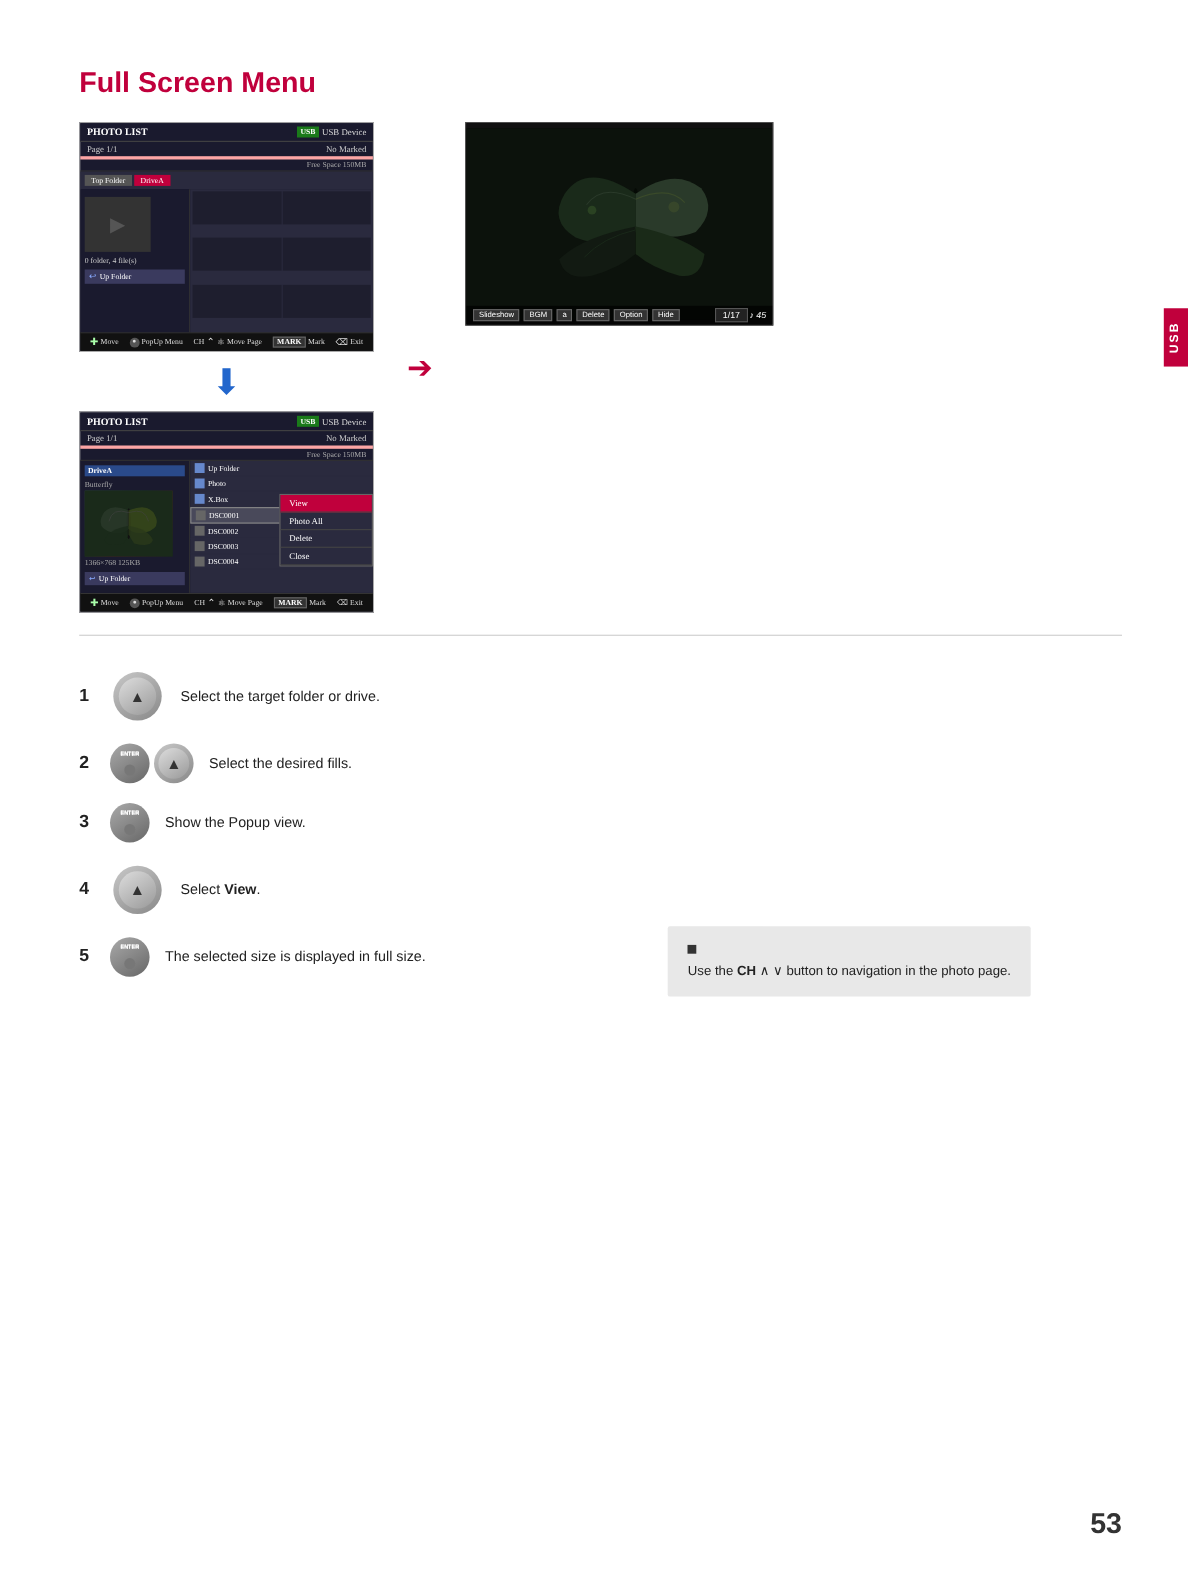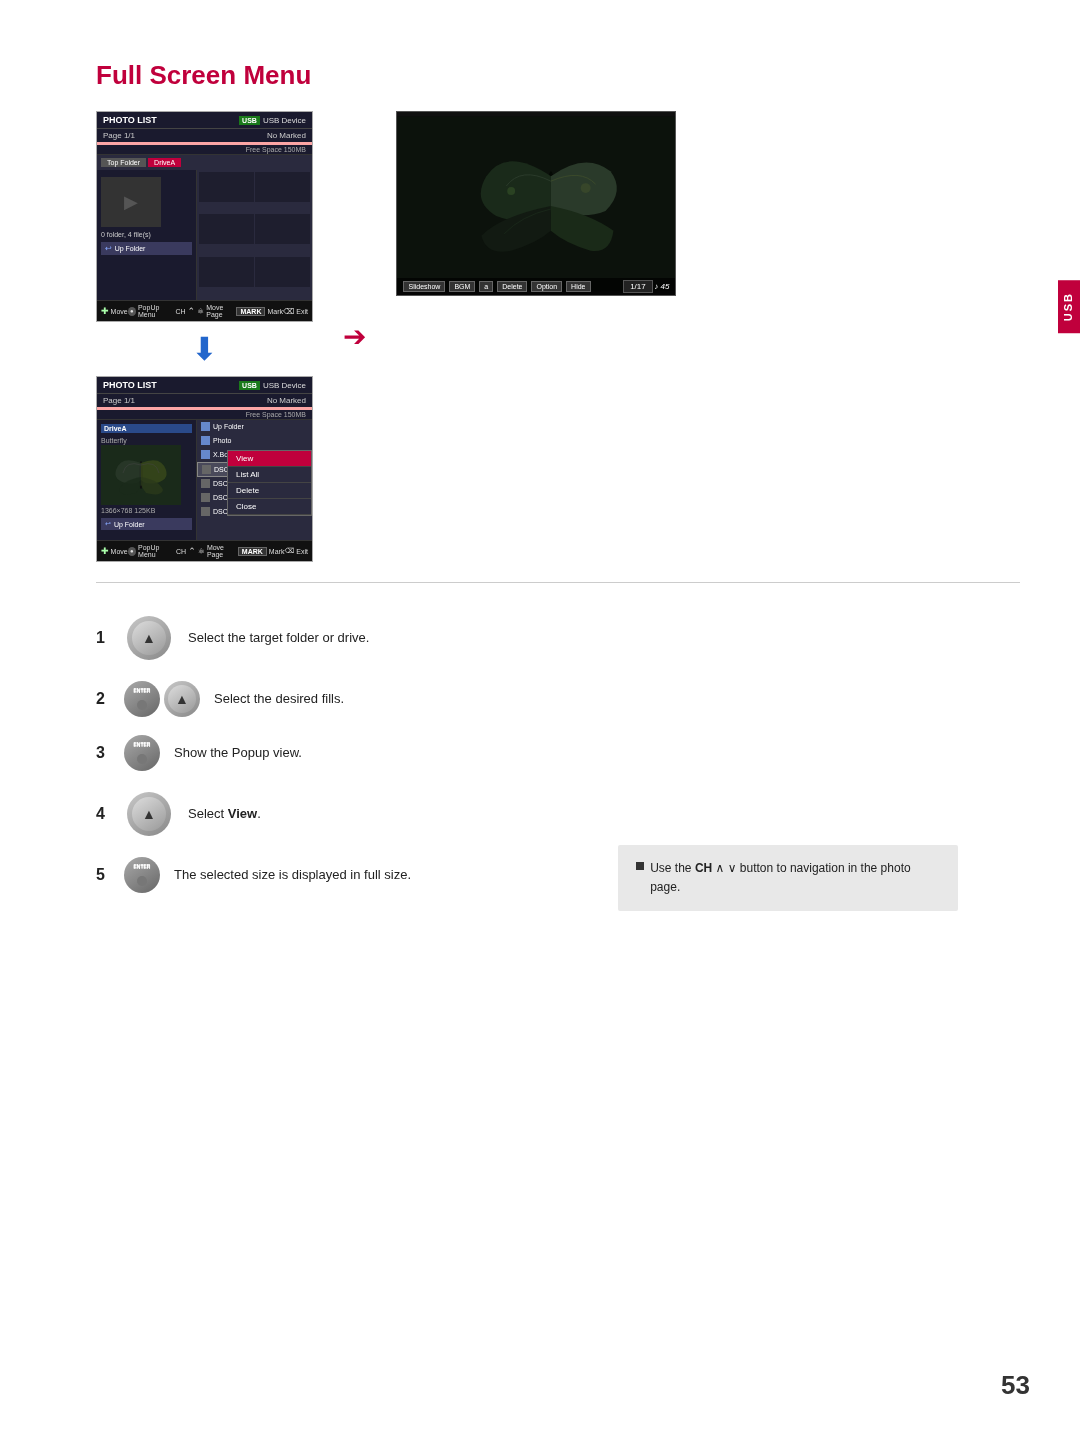--- a/index.html
+++ b/index.html
@@ -25,29 +25,29 @@
       text-orientation: mixed;
       transform: rotate(180deg);
       padding: 12px 4px;
       letter-spacing: 2px;
     }
 
     
     .page-number {
       position: absolute;
       bottom: 38px;
-      right: 50px;
+      right: 60px;
       font-size: 26px;
       font-weight: bold;
       color: #333;
     }
 
     
     .main-content {
-      padding: 60px 60px 60px 96px;
+      padding: 60px 60px 60px 72px;
     }
 
     .section-title {
       color: #c0003c;
       font-size: 26px;
       font-weight: bold;
       margin-bottom: 20px;
     }
 
     .intro-text {
@@ -69,23 +69,24 @@
     .screenshot-col {
       display: flex;
       flex-direction: column;
       align-items: center;
     }
 
     
     .photo-list-ui {
       border: 1.5px solid #aaa;
       background: #1a1a2e;
-      width: 217px;
+      width: 268px;
       font-size: 9px;
       color: #fff;
+      font-family: Liberation Serif, serif;
     }
 
     .pl-header {
       display: flex;
       justify-content: space-between;
       align-items: center;
       padding: 3px 6px;
       background: #1a1a2e;
       border-bottom: 1px solid #444;
     }
@@ -463,20 +464,21 @@
       font-size: 12px;
       color: #222;
       line-height: 1.6;
       max-width: 340px;
     }
 
     .note-box .note-bullet {
       display: flex;
       align-items: flex-start;
       gap: 6px;
+      flex-direction: column;
     }
 
     .note-bullet-sq {
       width: 8px;
       height: 8px;
       background: #333;
       margin-top: 3px;
       flex-shrink: 0;
     }
 
@@ -699,21 +701,21 @@
               <span class="dsc-icon"></span>
               <span>DSC0003</span>
             </div>
             <div class="dsc-row">
               <span class="dsc-icon"></span>
               <span>DSC0004</span>
             </div>
 
             <div class="popup-menu">
               <div class="popup-menu-item active">View</div>
-              <div class="popup-menu-item">List All</div>
+              <div class="popup-menu-item">Photo All</div>
               <div class="popup-menu-item">Delete</div>
               <div class="popup-menu-item">Close</div>
             </div>
           </div>
         </div>
 
         <div class="pl-footer">
           <span>
             <span style="font-size:9px;color:#aaffaa;">✚</span>
             <span>Move</span>

